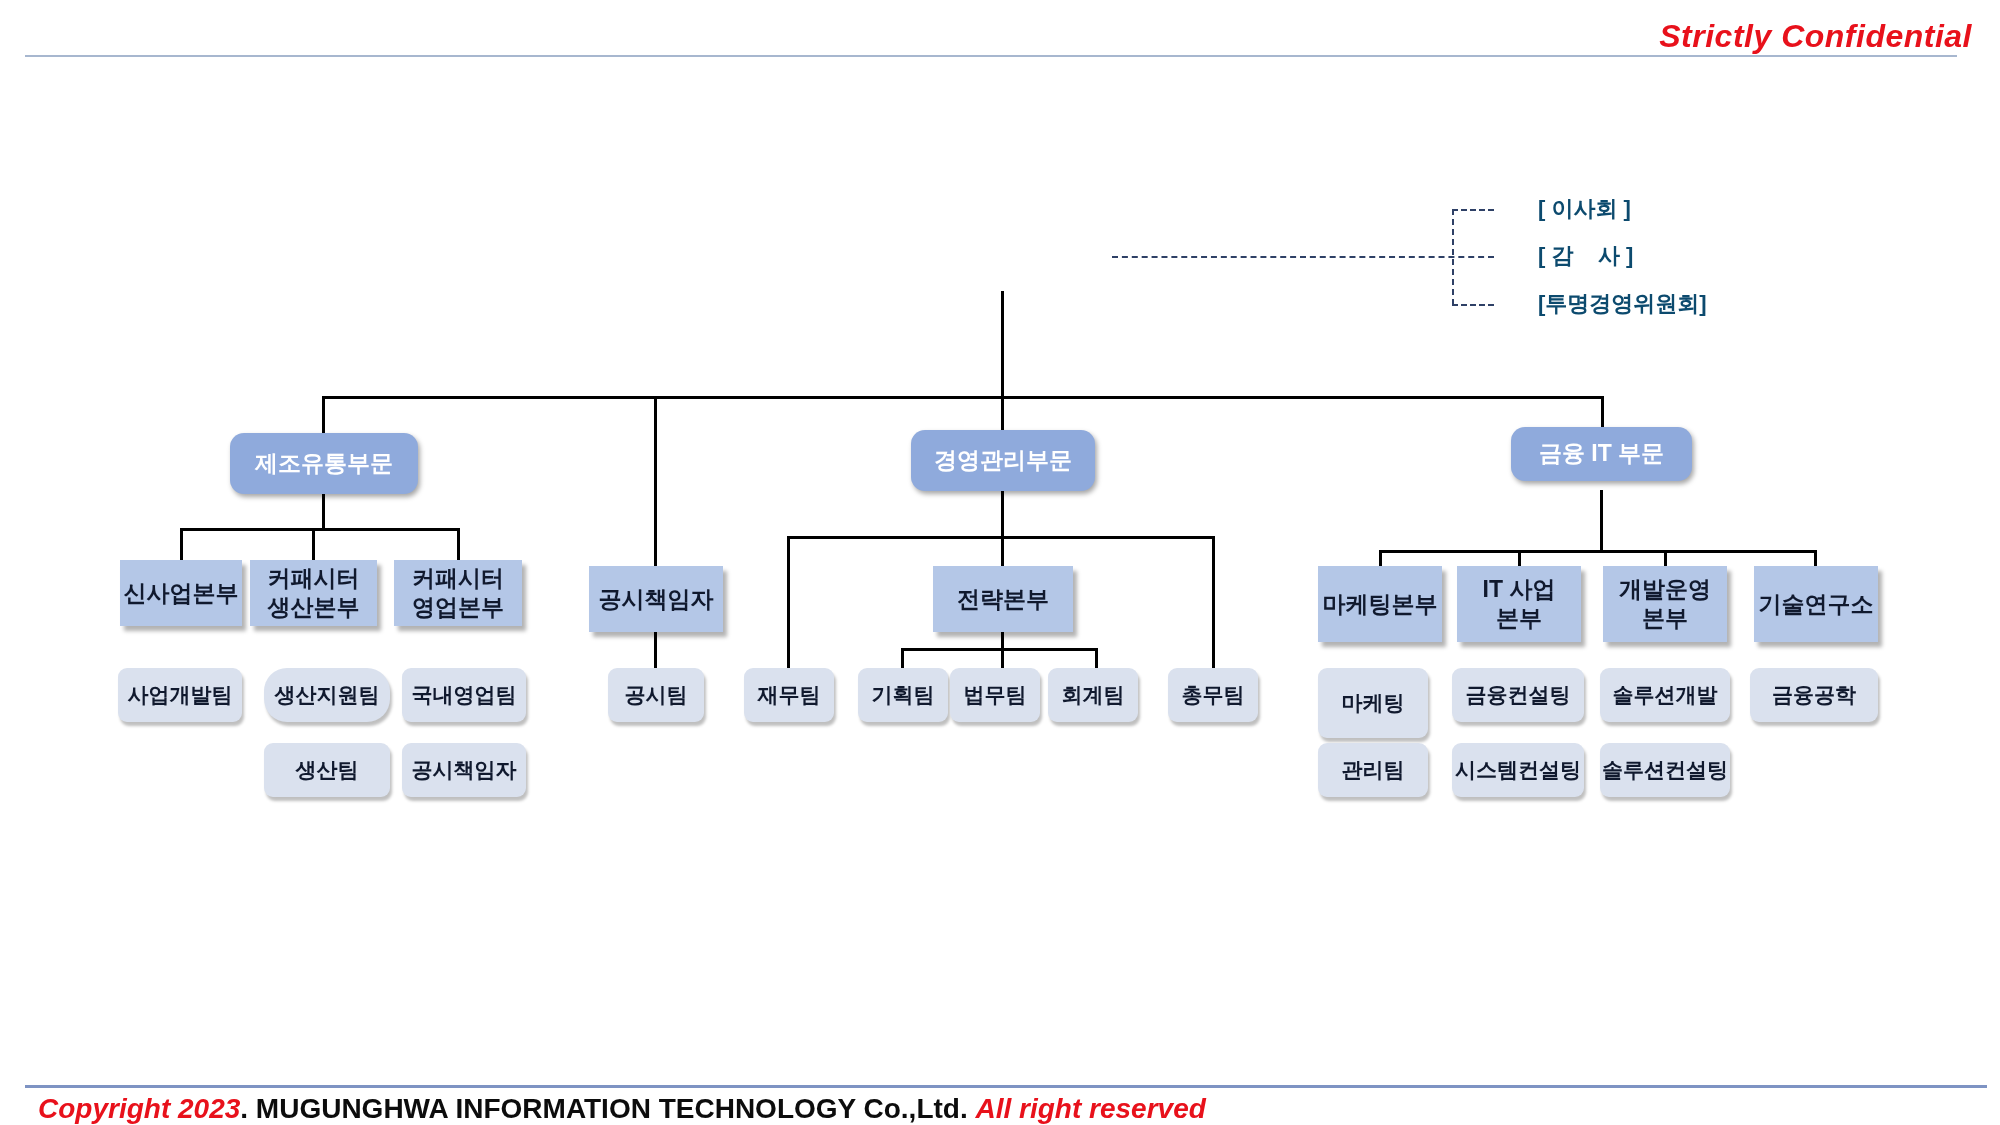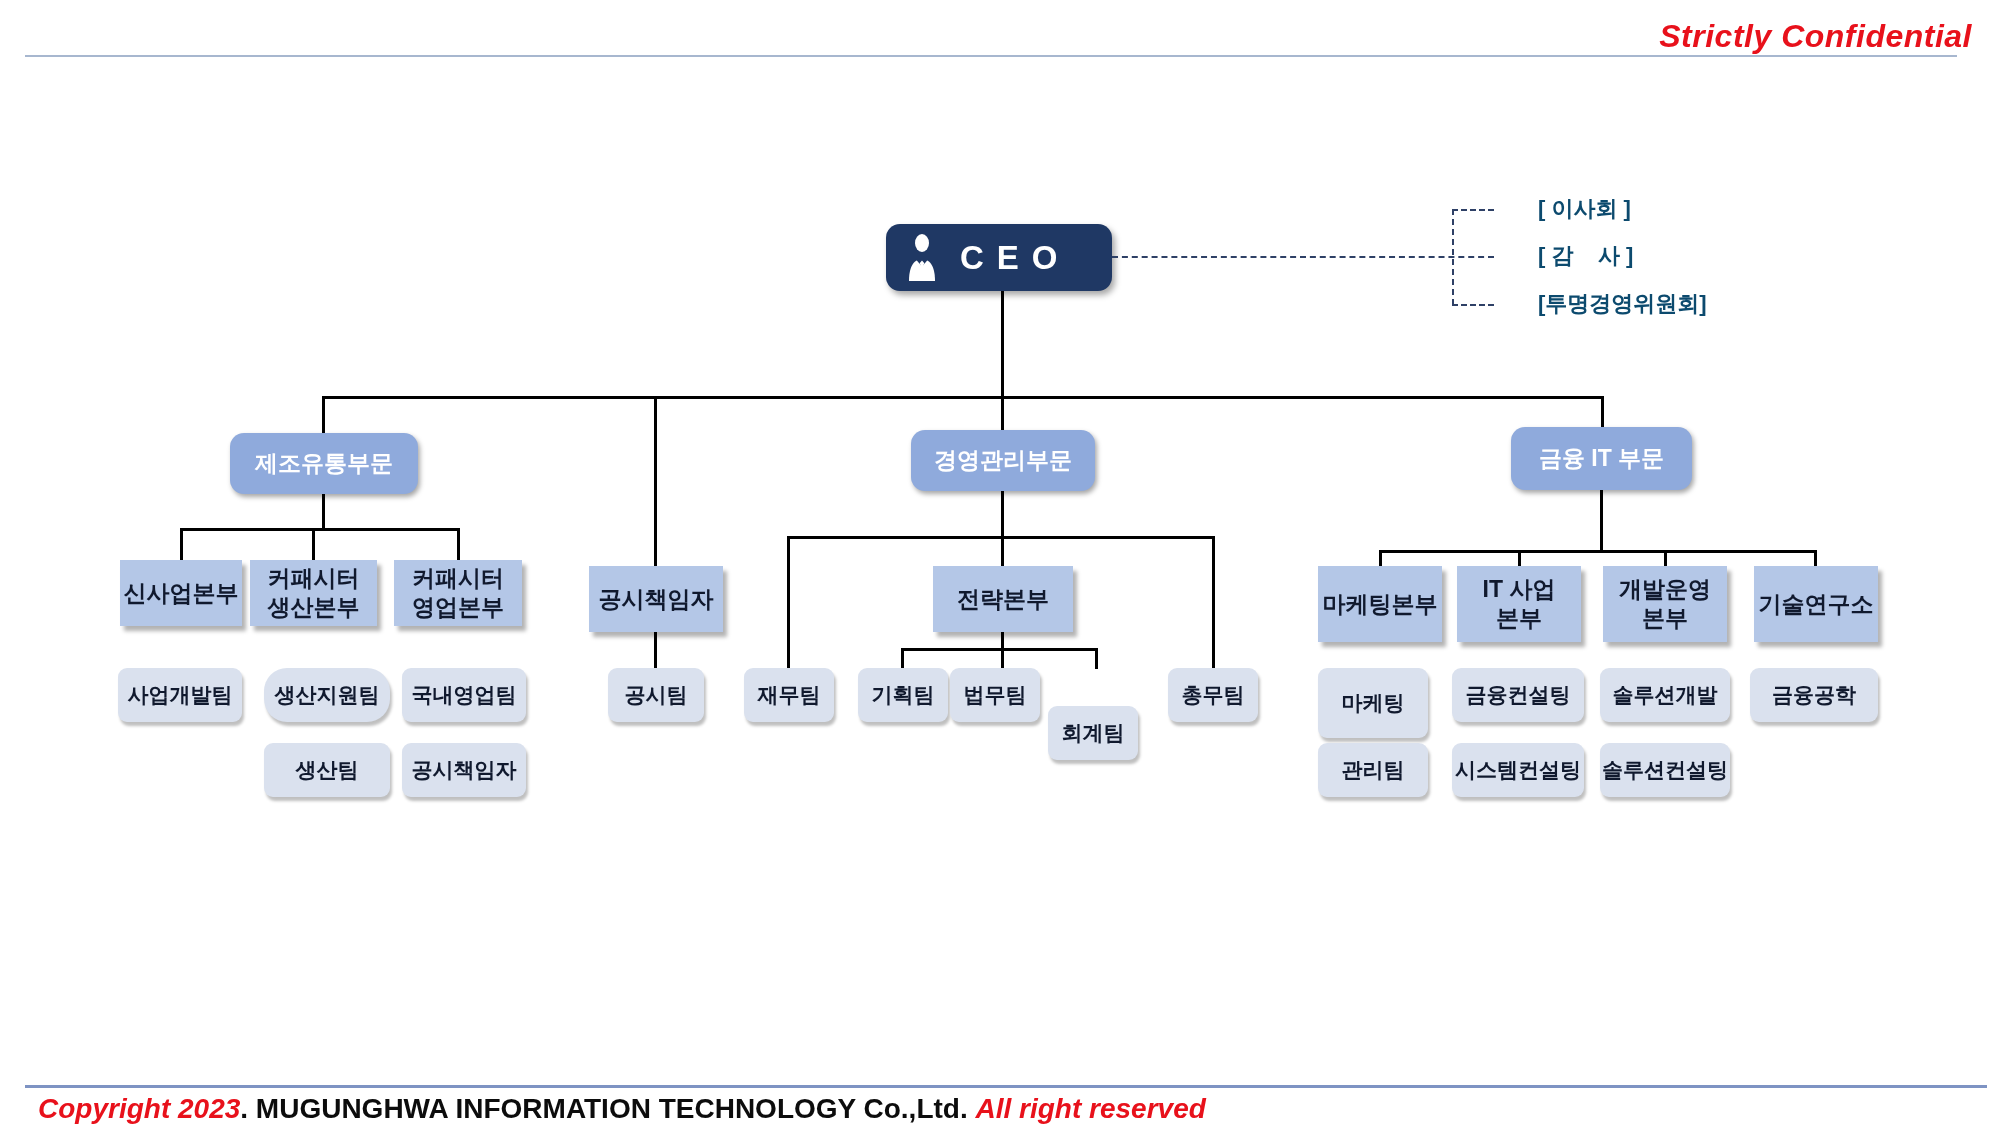--- a/index.html
+++ b/index.html
@@ -53,29 +53,20 @@
   }
 </style>
 </head>
 <body>
 
 <div id="page">
 
   <div id="confidential">Strictly Confidential</div>
   <div id="header-rule" class="rule"></div>
 
-  <div id="ceo-box" class="box">
-    <svg width="32" height="47" viewBox="0 0 32 47">
-      <ellipse cx="16" cy="9" rx="7" ry="9" fill="#ffffff"></ellipse>
-      <path d="M3 47 C3 31 9 25 16 25 C23 25 29 31 29 47 Z" fill="#ffffff"></path>
-      <path d="M9.5 25 L16 32.5 L22.5 25 Z" fill="#1F3864"></path>
-      <path d="M16 26.5 L13.6 29.2 L14.8 31.5 L13.9 38.5 L16 41.5 L18.1 38.5 L17.2 31.5 L18.4 29.2 Z" fill="#ffffff"></path>
-    </svg>
-    <span id="ceo-label">CEO</span>
-  </div>
 
   <div class="dash-h" style="left:1112px;top:256px;width:382px;"></div>
   <div class="dash-v" style="left:1452px;top:209px;height:96px;"></div>
   <div class="dash-h" style="left:1452px;top:209px;width:42px;"></div>
   <div class="dash-h" style="left:1452px;top:304px;width:42px;"></div>
 
   <div class="adv-label" style="left:1538px;top:193px;">[ 이사회 ]</div>
   <div class="adv-label" style="left:1538px;top:240px;">[ 감    사 ]</div>
   <div class="adv-label" style="left:1538px;top:288px;">[투명경영위원회]</div>
 
@@ -106,21 +97,21 @@
 
   <div class="vline" style="left:1600px;top:490px;height:62px;"></div>
   <div class="hline" style="left:1380px;top:550px;width:437px;"></div>
   <div class="vline" style="left:1379px;top:550px;height:17px;"></div>
   <div class="vline" style="left:1518px;top:550px;height:17px;"></div>
   <div class="vline" style="left:1664px;top:550px;height:17px;"></div>
   <div class="vline" style="left:1814px;top:550px;height:17px;"></div>
 
   <div class="box division" style="left:230px;top:433px;width:188px;height:61px;">제조유통부문</div>
   <div class="box division" style="left:911px;top:430px;width:184px;height:61px;">경영관리부문</div>
-  <div class="box division" style="left:1511px;top:427px;width:181px;height:63px;">금융 IT 부문</div>
+  <div class="box division" style="left:1511px;top:427px;width:181px;height:54px;">금융 IT 부문</div>
 
   <div class="box hq" style="left:120px;top:560px;width:122px;height:66px;">신사업본부</div>
   <div class="box hq" style="left:250px;top:560px;width:127px;height:66px;">커패시터
 생산본부</div>
   <div class="box hq" style="left:394px;top:560px;width:128px;height:66px;">커패시터
 영업본부</div>
   <div class="box hq" style="left:589px;top:566px;width:134px;height:66px;">공시책임자</div>
   <div class="box hq" style="left:933px;top:566px;width:140px;height:66px;">전략본부</div>
   <div class="box hq" style="left:1318px;top:566px;width:124px;height:76px;">마케팅본부</div>
   <div class="box hq" style="left:1457px;top:566px;width:124px;height:76px;">IT 사업
@@ -132,21 +123,21 @@
   <div class="box team" style="left:118px;top:668px;width:124px;height:54px;">사업개발팀</div>
   <div class="box team" style="left:264px;top:668px;width:126px;height:54px;border-radius:23px;">생산지원팀</div>
   <div class="box team" style="left:402px;top:668px;width:124px;height:54px;">국내영업팀</div>
   <div class="box team" style="left:264px;top:743px;width:126px;height:54px;">생산팀</div>
   <div class="box team" style="left:402px;top:743px;width:124px;height:54px;">공시책임자</div>
 
   <div class="box team" style="left:608px;top:668px;width:96px;height:54px;">공시팀</div>
   <div class="box team" style="left:744px;top:668px;width:90px;height:54px;">재무팀</div>
   <div class="box team" style="left:858px;top:668px;width:90px;height:54px;">기획팀</div>
   <div class="box team" style="left:950px;top:668px;width:90px;height:54px;">법무팀</div>
-  <div class="box team" style="left:1048px;top:668px;width:90px;height:54px;margin-top:38px;">회계팀</div>
+  <div class="box team" style="left:1048px;top:668px;width:90px;height:54px;">회계팀</div>
   <div class="box team" style="left:1168px;top:668px;width:90px;height:54px;">총무팀</div>
 
   <div class="box team" style="left:1318px;top:668px;width:110px;height:70px;">마케팅</div>
   <div class="box team" style="left:1452px;top:668px;width:132px;height:54px;">금융컨설팅</div>
   <div class="box team" style="left:1600px;top:668px;width:130px;height:54px;">솔루션개발</div>
   <div class="box team" style="left:1750px;top:668px;width:128px;height:54px;">금융공학</div>
   <div class="box team" style="left:1318px;top:743px;width:110px;height:54px;">관리팀</div>
   <div class="box team" style="left:1452px;top:743px;width:132px;height:54px;">시스템컨설팅</div>
   <div class="box team" style="left:1600px;top:743px;width:130px;height:54px;">솔루션컨설팅</div>
 

